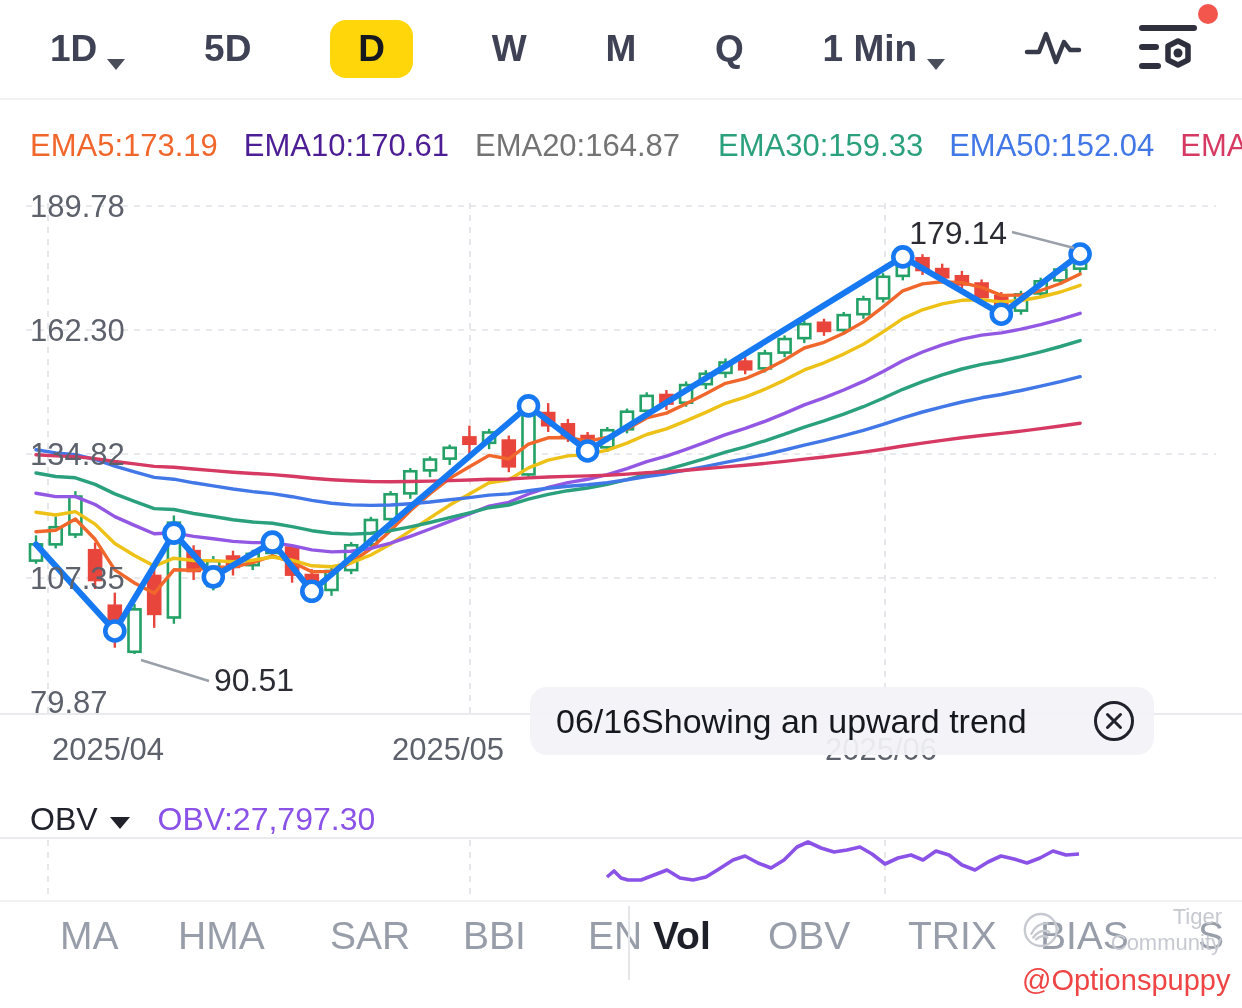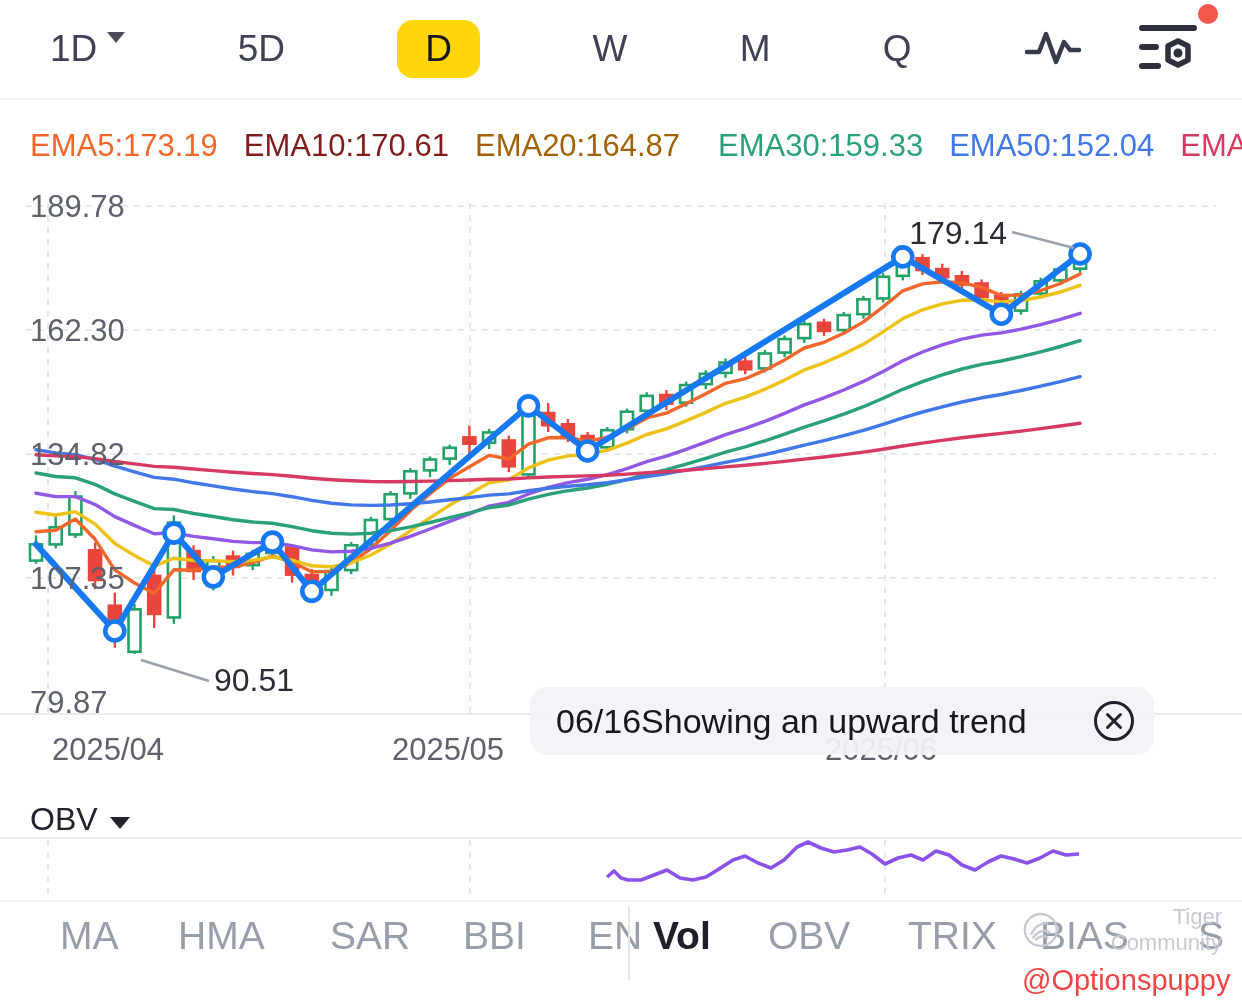--- a/index.html
+++ b/index.html
@@ -1,21 +1,21 @@
 <!DOCTYPE html>
 <html><head>
 <meta charset="utf-8">
 <style>
   html,body{margin:0;padding:0;background:#fff;}
   .app{position:relative;width:1242px;height:1008px;overflow:hidden;background:#fff;
        font-family:"Liberation Sans",sans-serif;-webkit-font-smoothing:antialiased;}
   
   .toolbar{position:absolute;top:0;left:0;width:1242px;height:100px;display:flex;align-items:center;
            padding:0 40px 0 50px;box-sizing:border-box;border-bottom:2px solid #f0f1f4;justify-content:space-between;}
-  .tb-item{font-size:37px;font-weight:400;color:#3e4254;display:flex;align-items:flex-start;cursor:pointer;}
+  .tb-item{font-size:37px;font-weight:700;color:#3e4254;display:flex;align-items:flex-end;cursor:pointer;}
   .tb-item.active{background:#ffd60a;color:#17181f;padding:8px 28px;border-radius:16px;}
   .caret{width:0;height:0;border-left:9px solid transparent;border-right:9px solid transparent;
          border-top:11px solid #4a4e5a;margin-left:10px;margin-top:4px;}
   .tb-icons{display:flex;align-items:center;gap:56px;}
   .icon-btn{position:relative;display:flex;align-items:center;cursor:pointer;}
   .red-dot{position:absolute;right:-16px;top:-16px;width:20px;height:20px;border-radius:50%;background:#f2564d;}
   
   .legend{position:absolute;top:126px;left:30px;width:1180px;line-height:40px;font-size:31px;font-weight:500;}
   .legend span{margin-right:26px;white-space:nowrap;}
   
@@ -236,56 +236,61 @@
     </div>
     <div class="tb-item">
       <span>W</span>
     </div>
     <div class="tb-item">
       <span>M</span>
     </div>
     <div class="tb-item">
       <span>Q</span>
     </div>
+    <div class="tb-item">
+      <span>1 Min</span>
+      <span class="caret"></span>
+    </div>
     <div class="tb-icons">
       <div class="icon-btn">
         <svg width="58" height="48" viewBox="0 0 58 48">
           <polyline points="3,27 15,27 22,9 32,37 40,17 46,25 55,25" fill="none" stroke="#373b49" stroke-width="4.5" stroke-linecap="round" stroke-linejoin="round"></polyline>
         </svg>
       </div>
       <div class="icon-btn">
         <svg width="64" height="58" viewBox="0 0 64 58">
           <line x1="4" y1="8" x2="56" y2="8" stroke="#2e313d" stroke-width="6" stroke-linecap="round"></line>
           <line x1="4" y1="27" x2="18" y2="27" stroke="#2e313d" stroke-width="6" stroke-linecap="round"></line>
           <line x1="4" y1="46" x2="20" y2="46" stroke="#2e313d" stroke-width="6" stroke-linecap="round"></line>
           <path d="M40 21 L50 26 L50 40 L40 45 L30 40 L30 26 Z" fill="none" stroke="#2e313d" stroke-width="5.5" stroke-linejoin="round"></path>
           <circle cx="40" cy="33" r="4.5" fill="#2e313d"></circle>
         </svg>
         <span class="red-dot"></span>
       </div>
     </div>
   </div>
 
   <div class="legend">
-    <span style="color: rgb(240, 102, 43);">EMA5:173.19</span><span style="color: #7f1d1d;">EMA10:170.61</span><span style="color: #a16207;">EMA20:164.87</span><span style="color: rgb(42, 160, 125); margin-left: 12px;">EMA30:159.33</span><span style="color: rgb(65, 119, 230); margin-top: 44px;">EMA50:152.04</span><span style="color: rgb(214, 58, 99);">EMA120:142.21</span>
+    <span style="color: rgb(240, 102, 43);">EMA5:173.19</span><span style="color: #4c1d95;">EMA10:170.61</span><span style="color: #737373;">EMA20:164.87</span><span style="color: rgb(42, 160, 125); margin-left: 12px;">EMA30:159.33</span><span style="color: rgb(65, 119, 230); margin-top: 44px;">EMA50:152.04</span><span style="color: rgb(214, 58, 99);">EMA120:142.21</span>
   </div>
 
   <div class="toast">
     <span class="toast-text">06/16Showing an upward trend</span>
     <button class="toast-close">
       <svg width="44" height="44" viewBox="0 0 44 44">
         <circle cx="22" cy="22" r="18.5" fill="none" stroke="#20222c" stroke-width="3"></circle>
         <path d="M15.5 15.5 L28.5 28.5 M28.5 15.5 L15.5 28.5" stroke="#20222c" stroke-width="3" stroke-linecap="round"></path>
       </svg>
     </button>
   </div>
 
   <div class="obv-row">
     <span class="obv-name">OBV</span>
     <span class="obv-caret"></span>
+    <span class="obv-value" style="color: rgb(139, 82, 232);">OBV:27,797.30</span>
   </div>
 
   <div class="tabbar">
     <span class="tab" style="left:60px">MA</span>
     <span class="tab" style="left:178px">HMA</span>
     <span class="tab" style="left:330px">SAR</span>
     <span class="tab" style="left:463px">BBI</span>
     <span class="tab" style="left:588px">EN</span>
     <span class="tab-sep"></span>
     <span class="tab active" style="left:653px">Vol</span>

